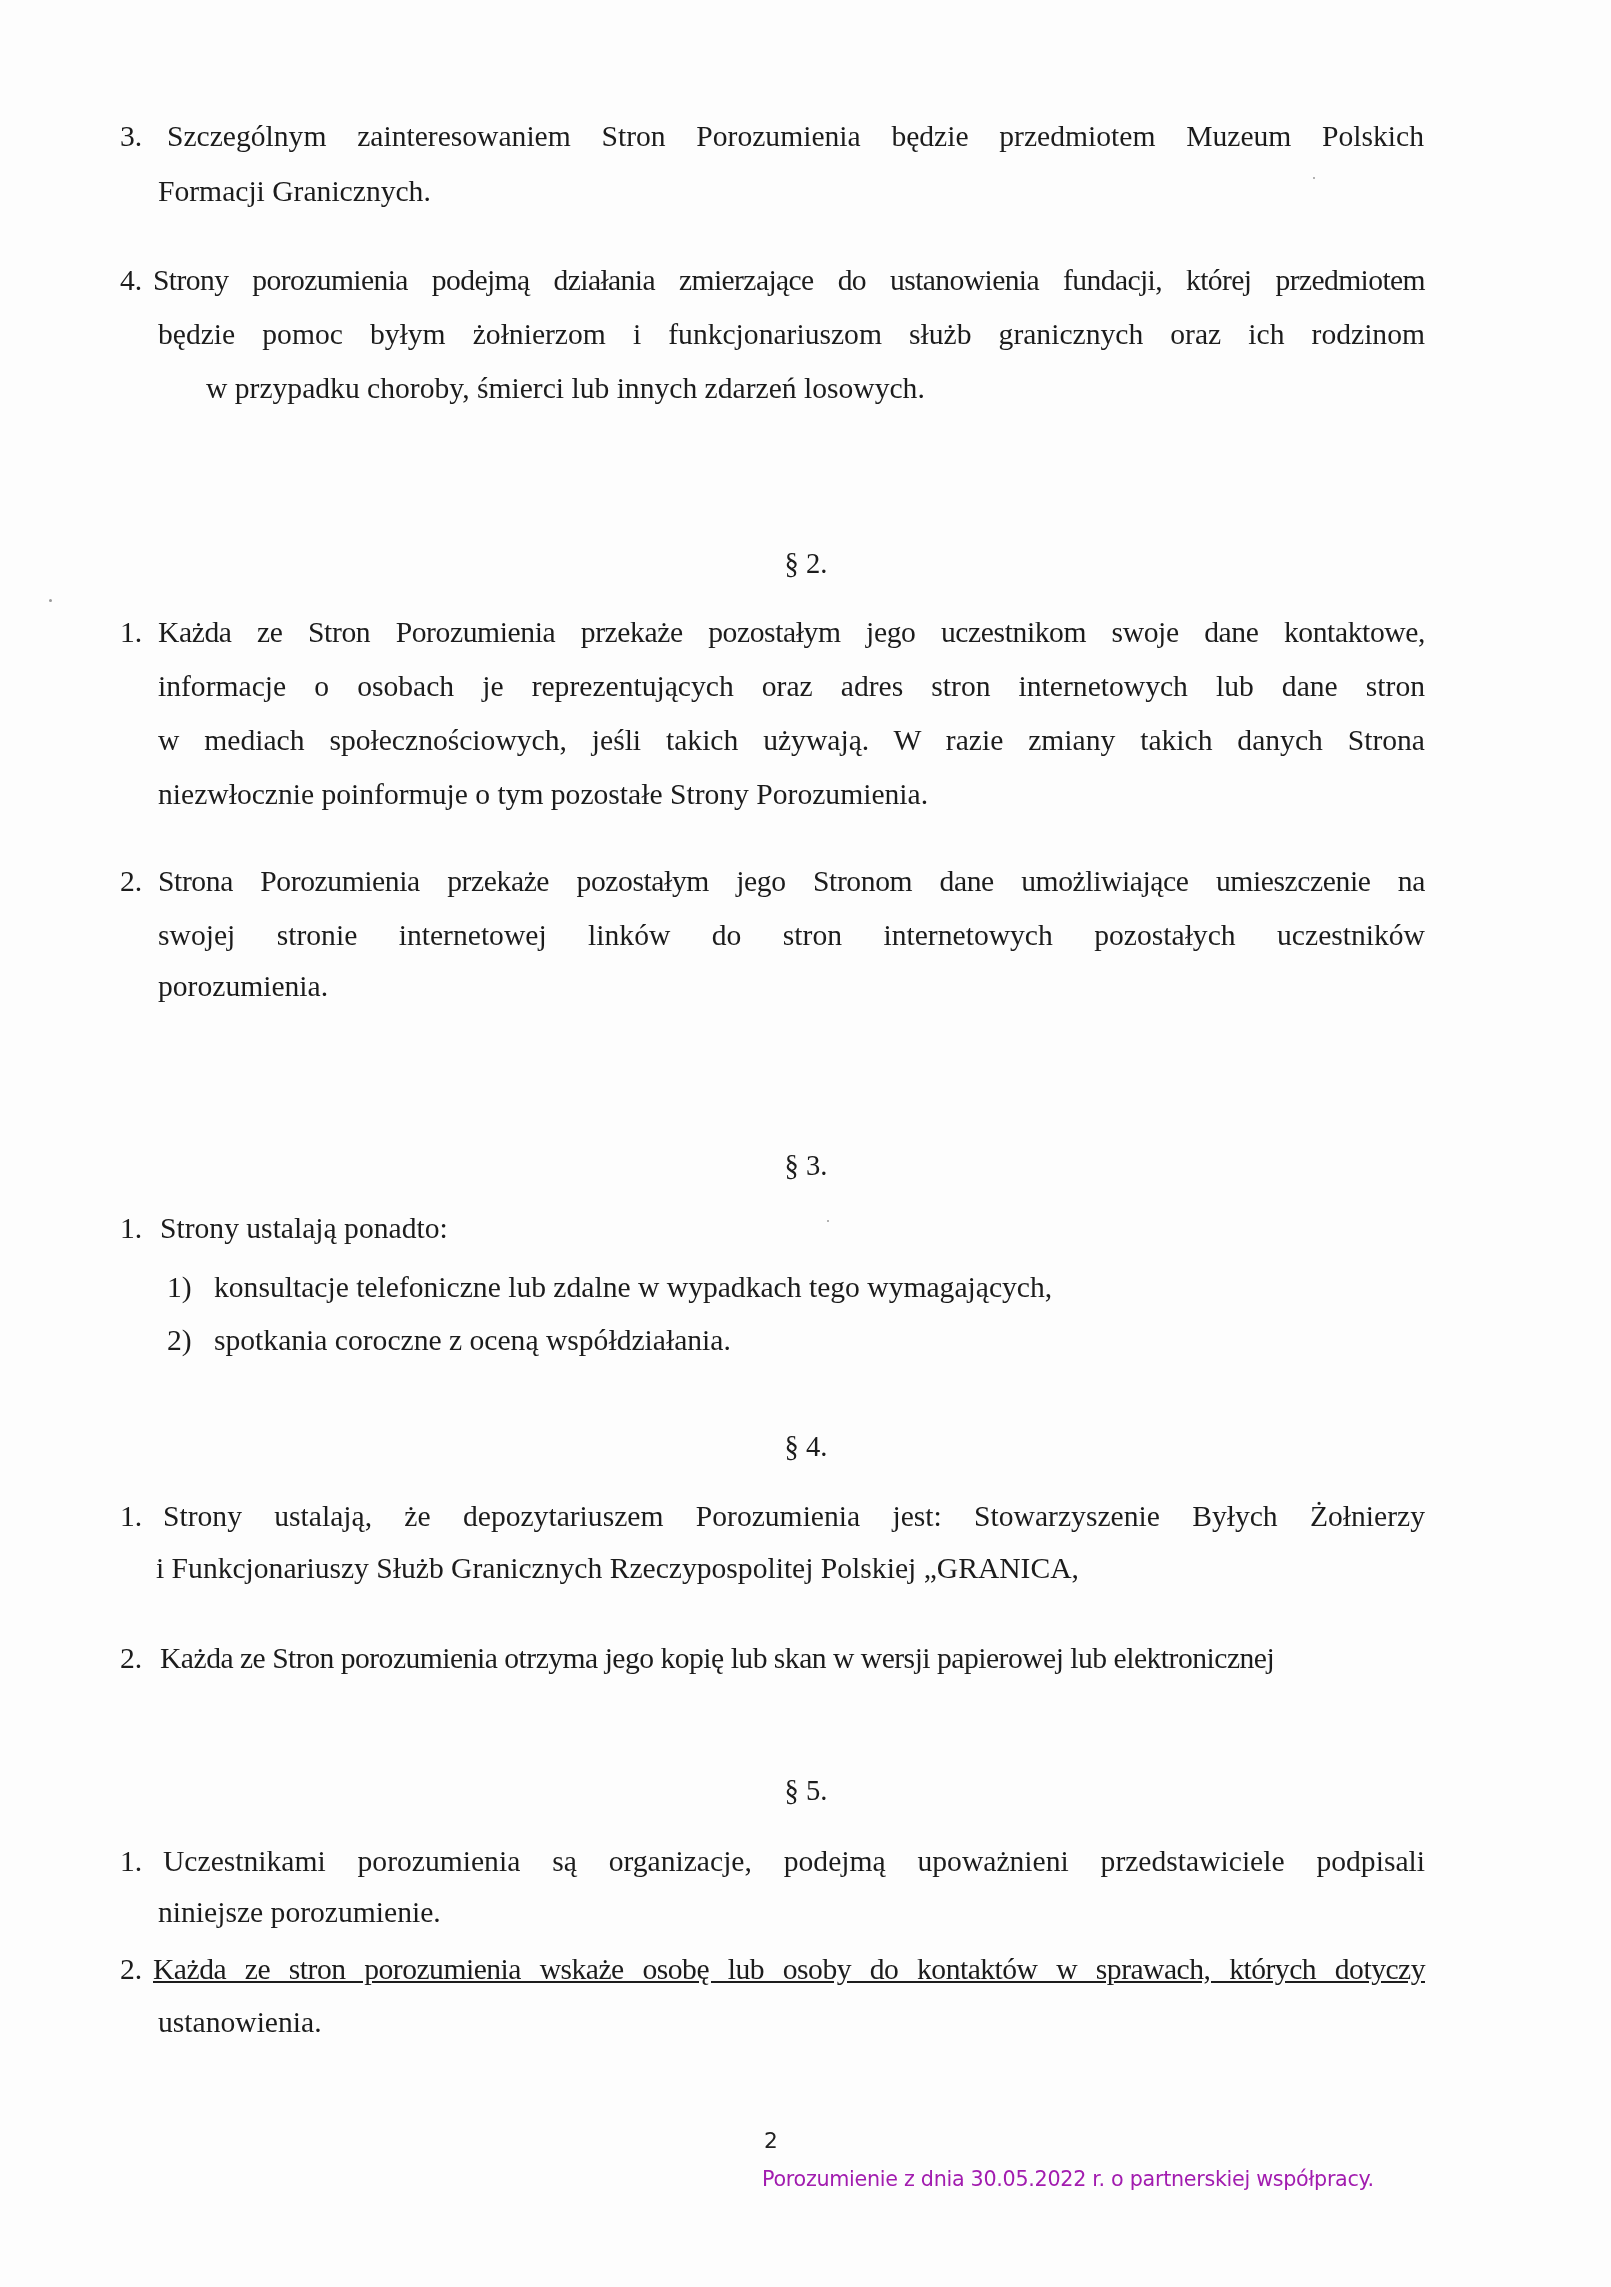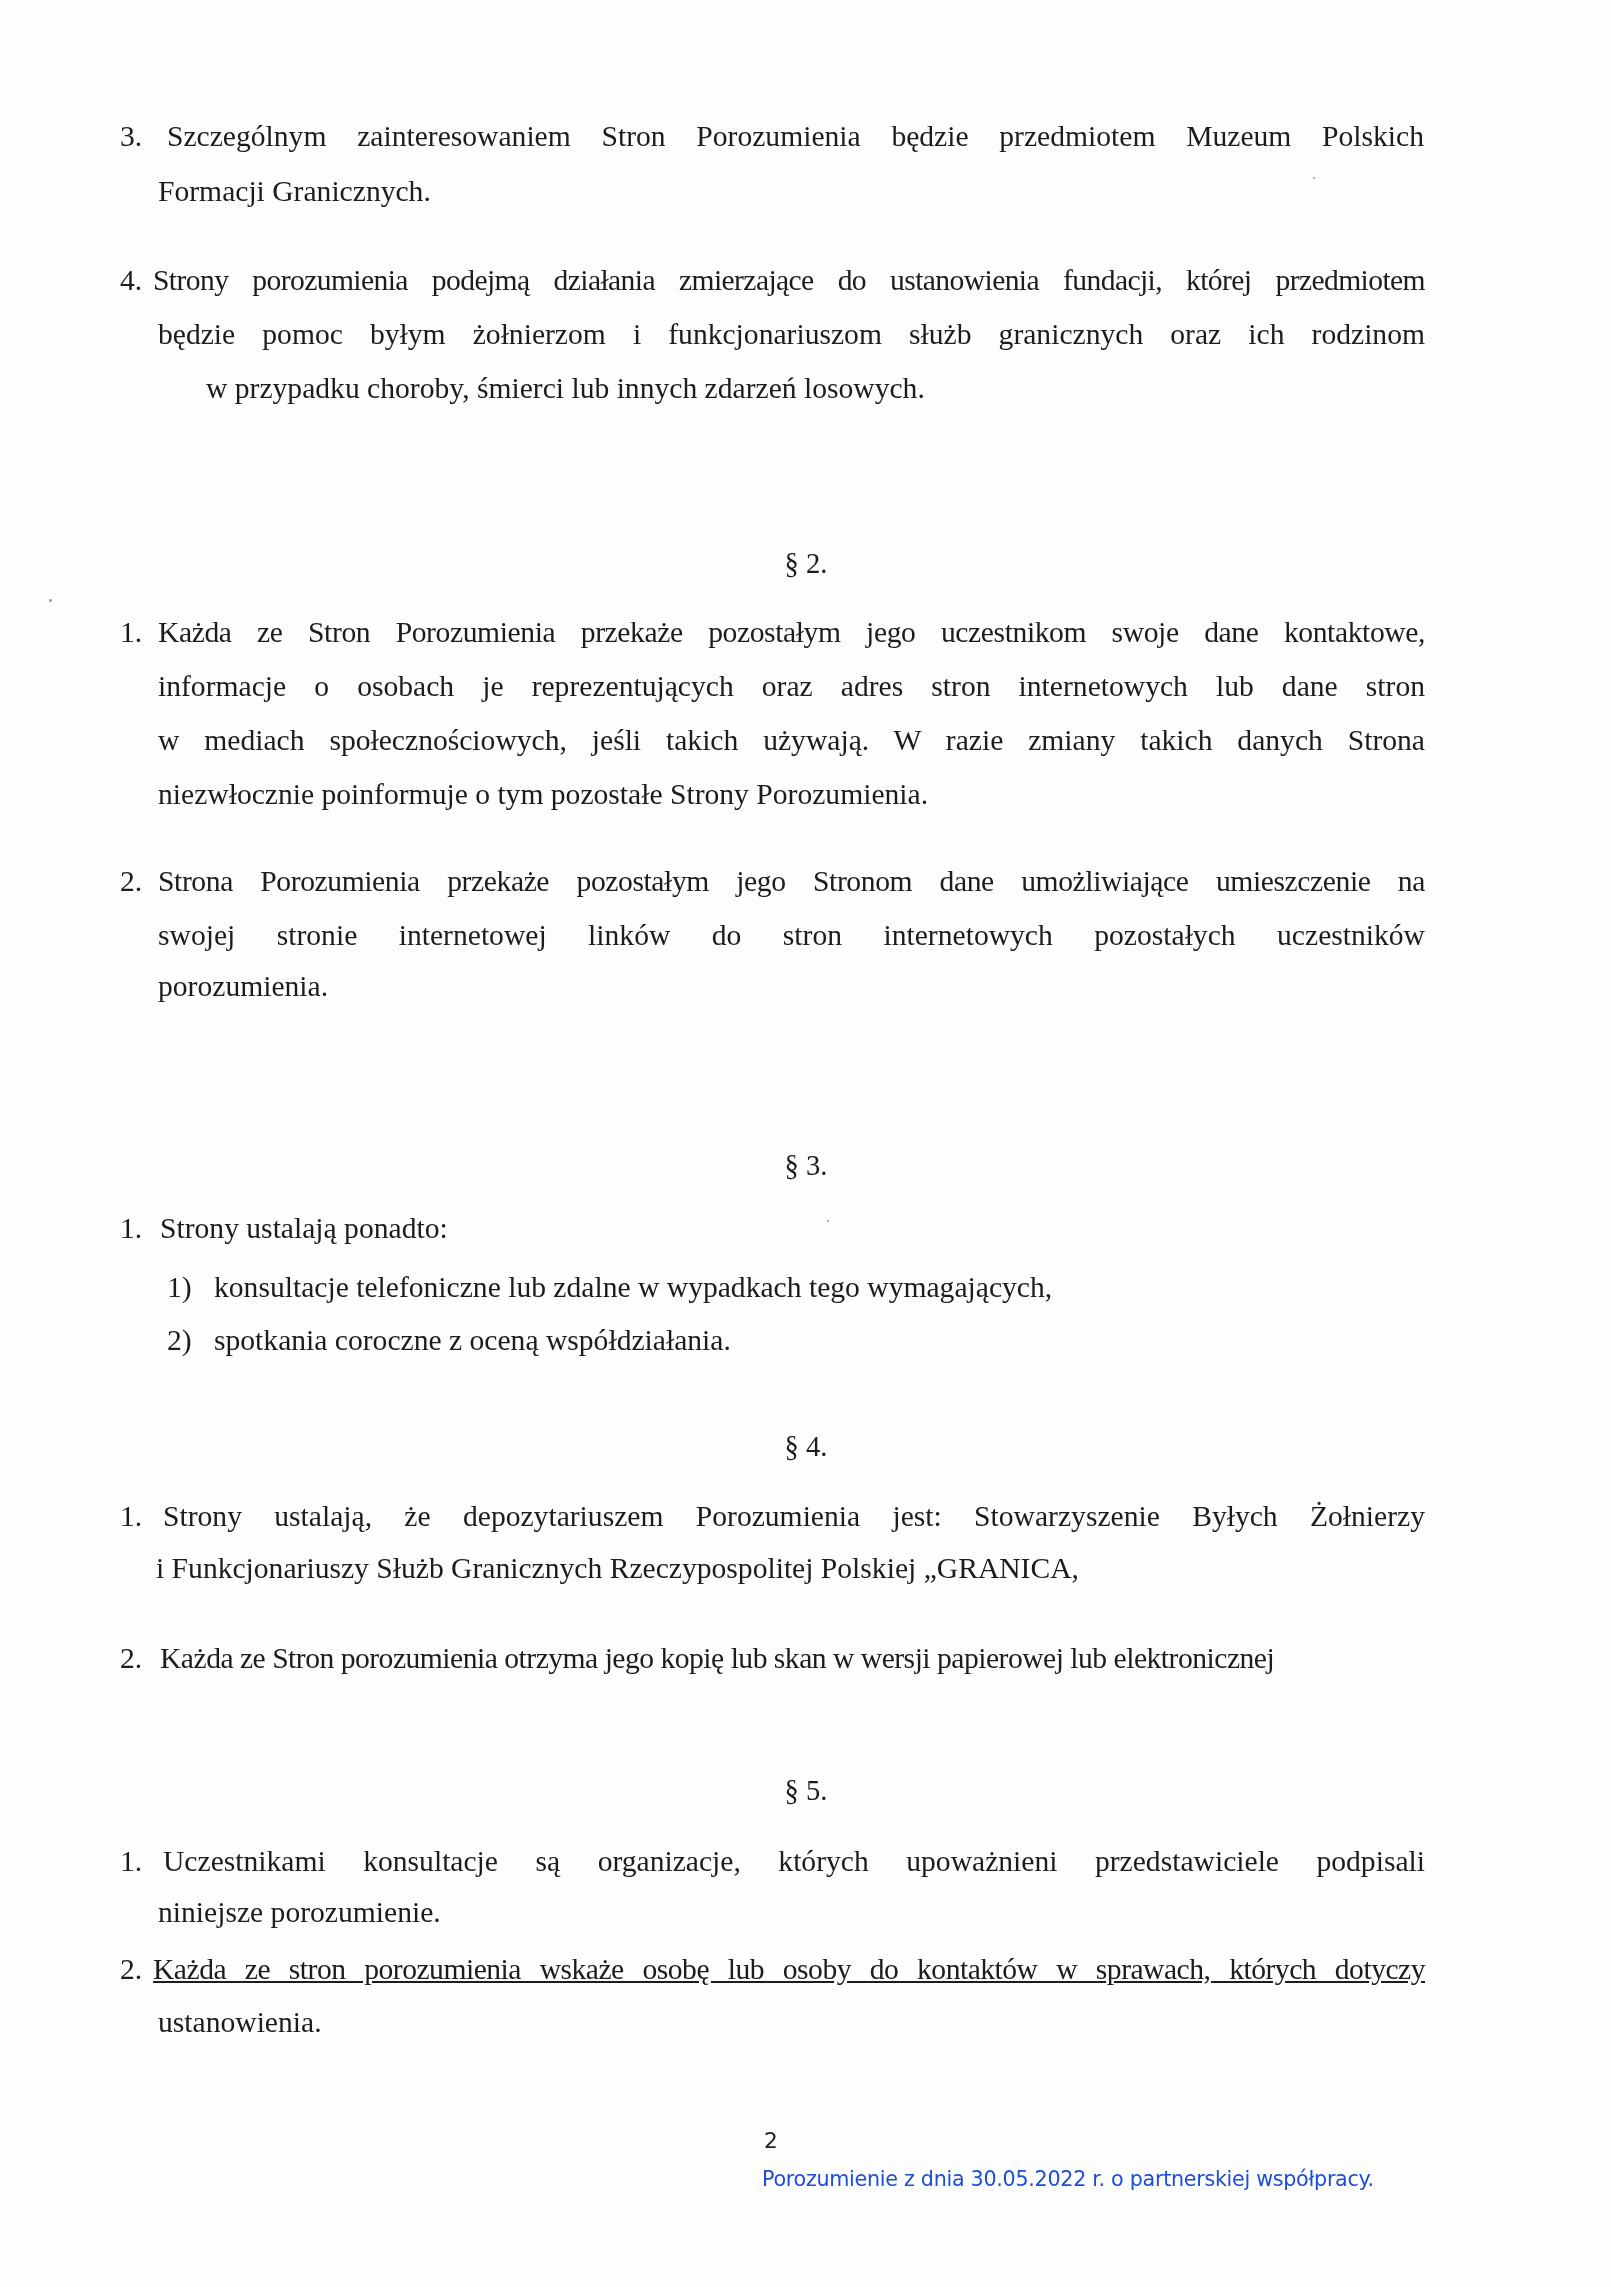--- a/index.html
+++ b/index.html
@@ -12,21 +12,21 @@
   .line {
     position:absolute; font-size:29.6px; line-height:33px; white-space:nowrap;
   }
   .just {
     position:absolute; font-size:29.6px; line-height:33px;
     text-align:justify; text-align-last:justify; white-space:normal;
   }
   .num { position:absolute; font-size:29.6px; line-height:33px; }
   .para-sign { position:absolute; left:0; width:1612px; text-align:center; font-size:28.6px; line-height:33px; }
   .footer-num { position:absolute; left:764px; top:2128px; font-family:"DejaVu Sans", sans-serif; font-size:21.7px; color:#222; }
-  .footer-line { position:absolute; left:762px; top:2167px; font-family:"DejaVu Sans", sans-serif; font-size:20.7px; color:#1d4ed8; white-space:nowrap; letter-spacing:-0.3px; }
+  .footer-line { position:absolute; left:762px; top:2167px; font-family:"DejaVu Sans", sans-serif; font-size:20.7px; color:#a21caf; white-space:nowrap; letter-spacing:-0.3px; }
   .speck { position:absolute; width:3px; height:3px; background:#999; border-radius:50%; }
 </style>
 </head>
 <body>
 
 <div>
   <span class="num" style="left:120px;top:120px;">3.</span>
   <div class="just" style="left:167px;top:120px;width:1257px;">Szczególnym zainteresowaniem Stron Porozumienia będzie przedmiotem Muzeum Polskich</div>
   <div class="line" style="left:158px;top:175px;">Formacji Granicznych.</div>
 </div>
@@ -80,21 +80,21 @@
 
 <div>
   <span class="num" style="left:120px;top:1642px;">2.</span>
   <div class="line" style="left:160px;top:1642px;letter-spacing:-0.5px;">Każda ze Stron porozumienia otrzyma jego kopię lub skan w wersji papierowej lub elektronicznej</div>
 </div>
 
 <div class="para-sign" style="top:1774px;">§ 5.</div>
 
 <div>
   <span class="num" style="left:120px;top:1845px;">1.</span>
-  <div class="just" style="left:163px;top:1845px;width:1262px;">Uczestnikami konsultacje są organizacje, których upoważnieni przedstawiciele podpisali</div>
+  <div class="just" style="left:163px;top:1845px;width:1262px;">Uczestnikami porozumienia są organizacje, podejmą upoważnieni przedstawiciele podpisali</div>
   <div class="line" style="left:158px;top:1896px;text-align:center;">niniejsze porozumienie.</div>
 </div>
 
 <div>
   <span class="num" style="left:120px;top:1953px;">2.</span>
   <div class="just" style="left:153px;top:1953px;width:1272px;letter-spacing:-0.5px;text-decoration:underline;">Każda ze stron porozumienia wskaże osobę lub osoby do kontaktów w sprawach, których dotyczy</div>
   <div class="line" style="left:158px;top:2006px;">ustanowienia.</div>
 </div>
 
 <div class="footer-num">2</div>

